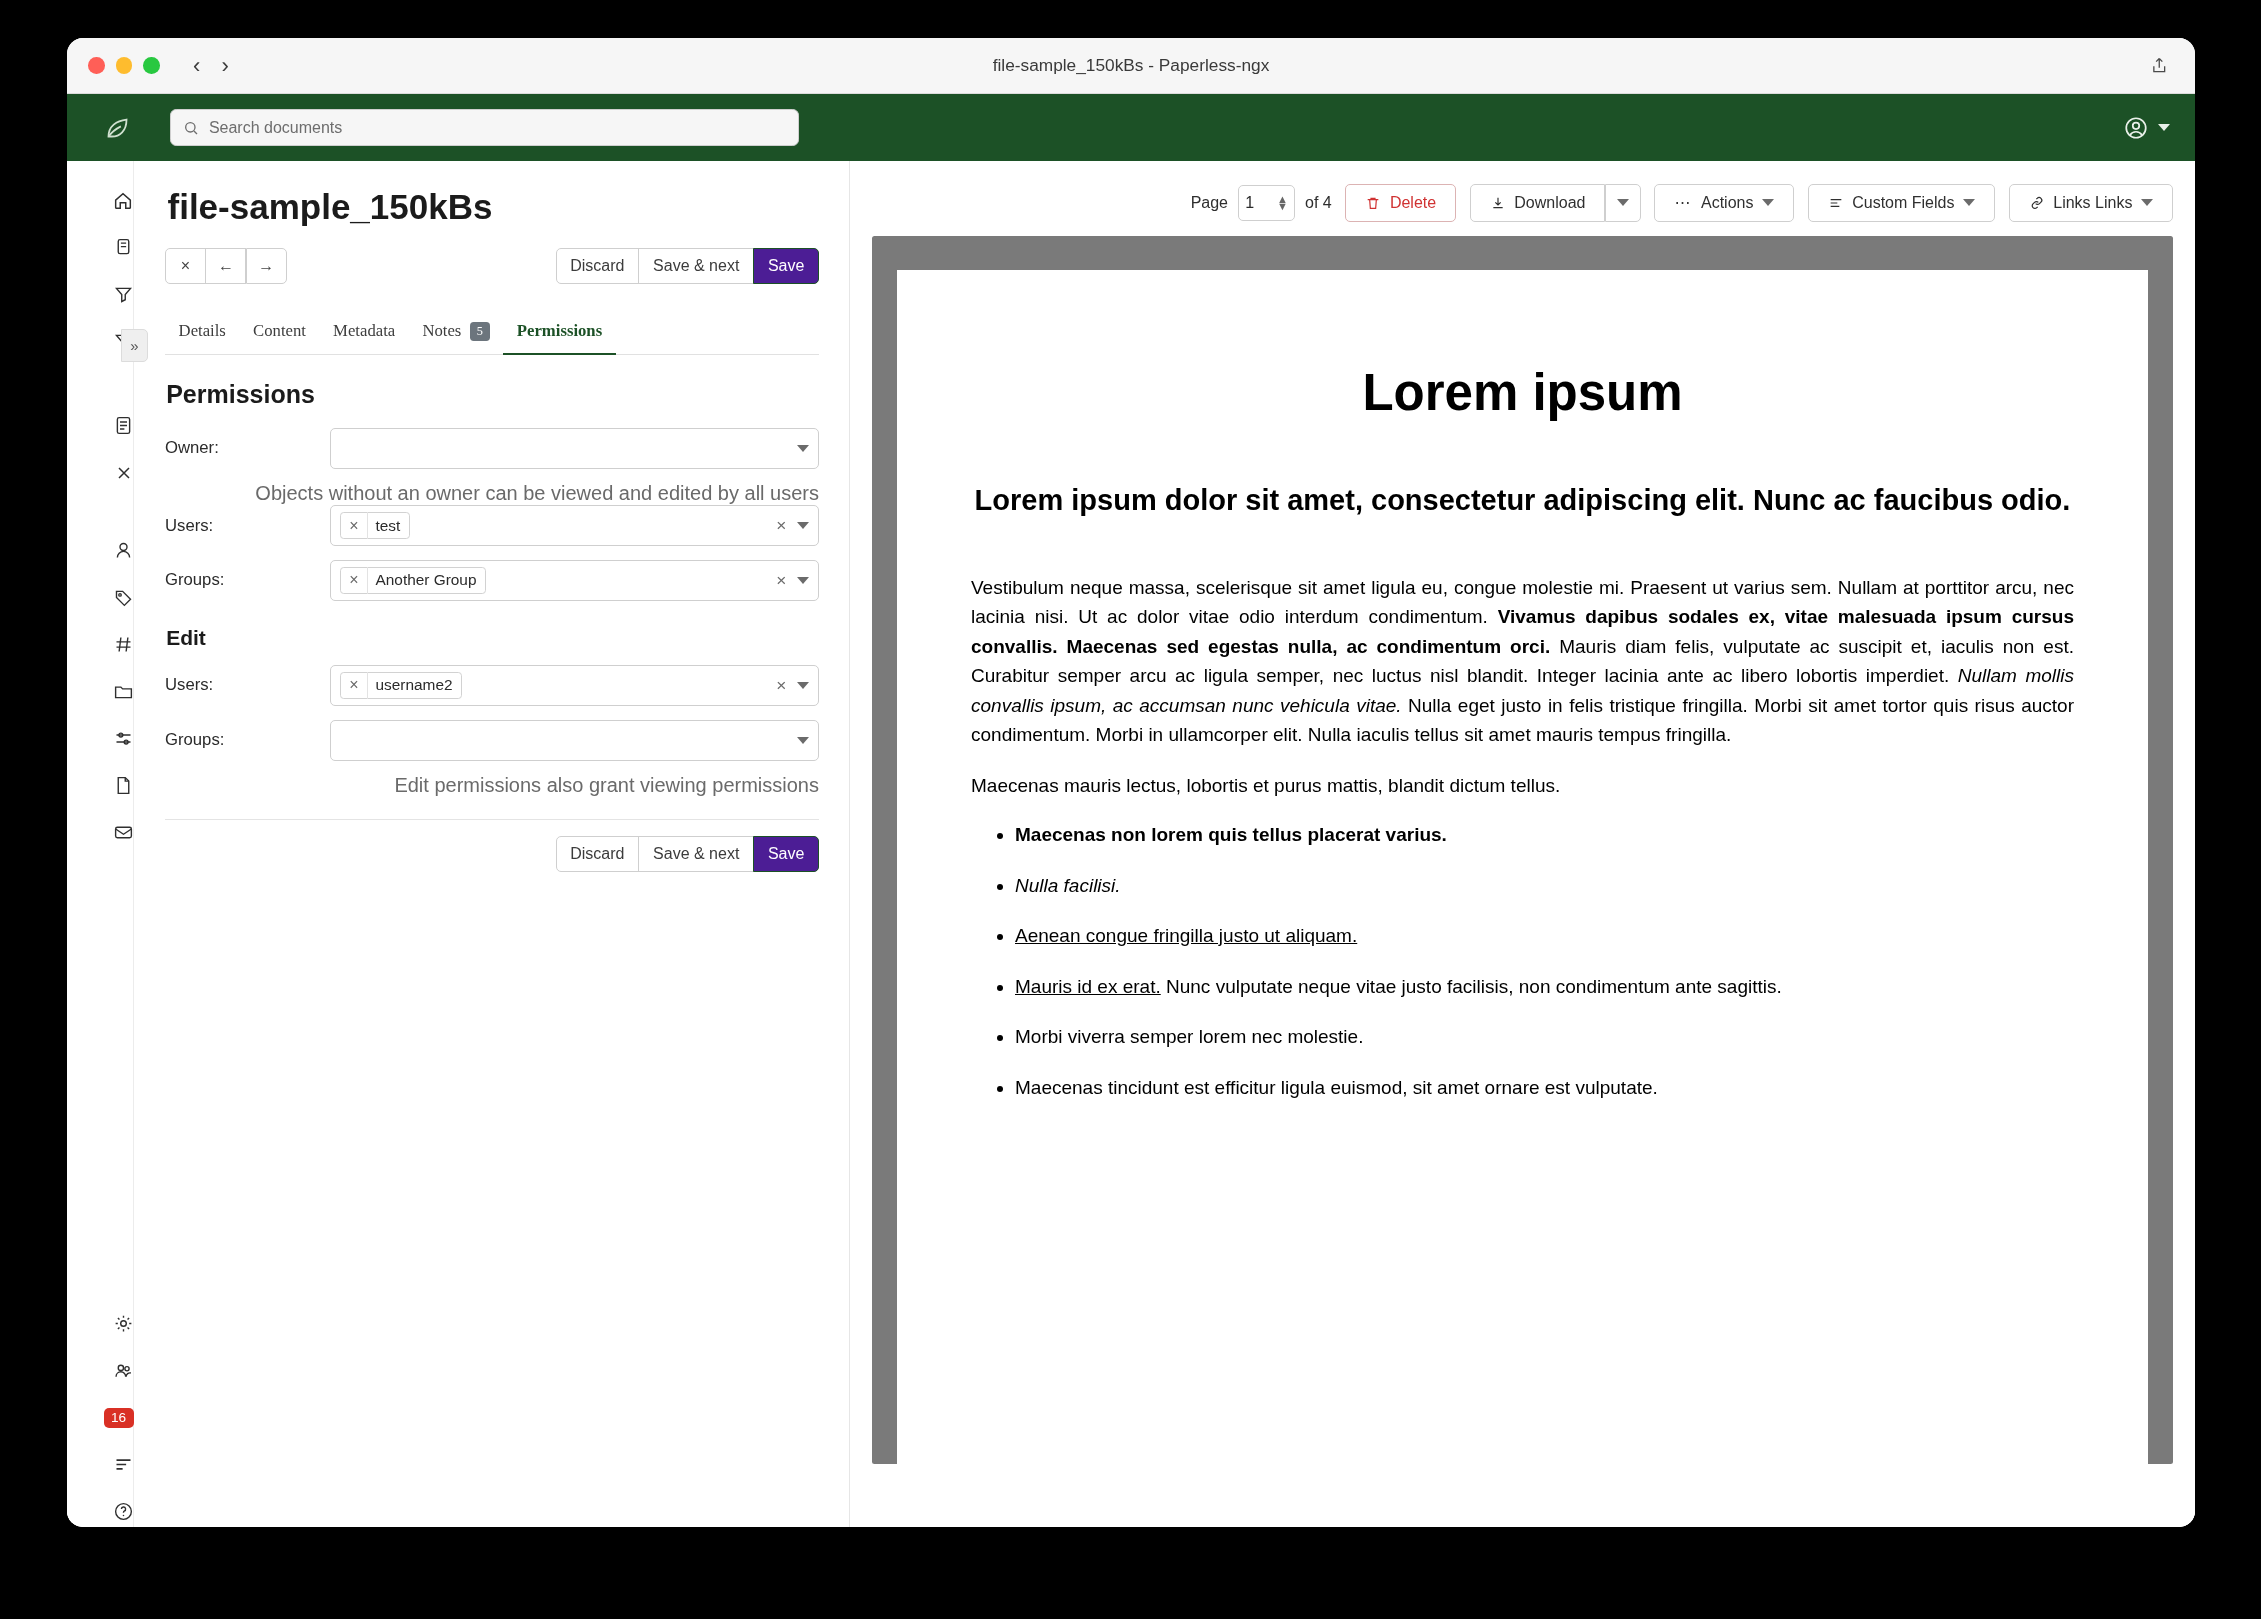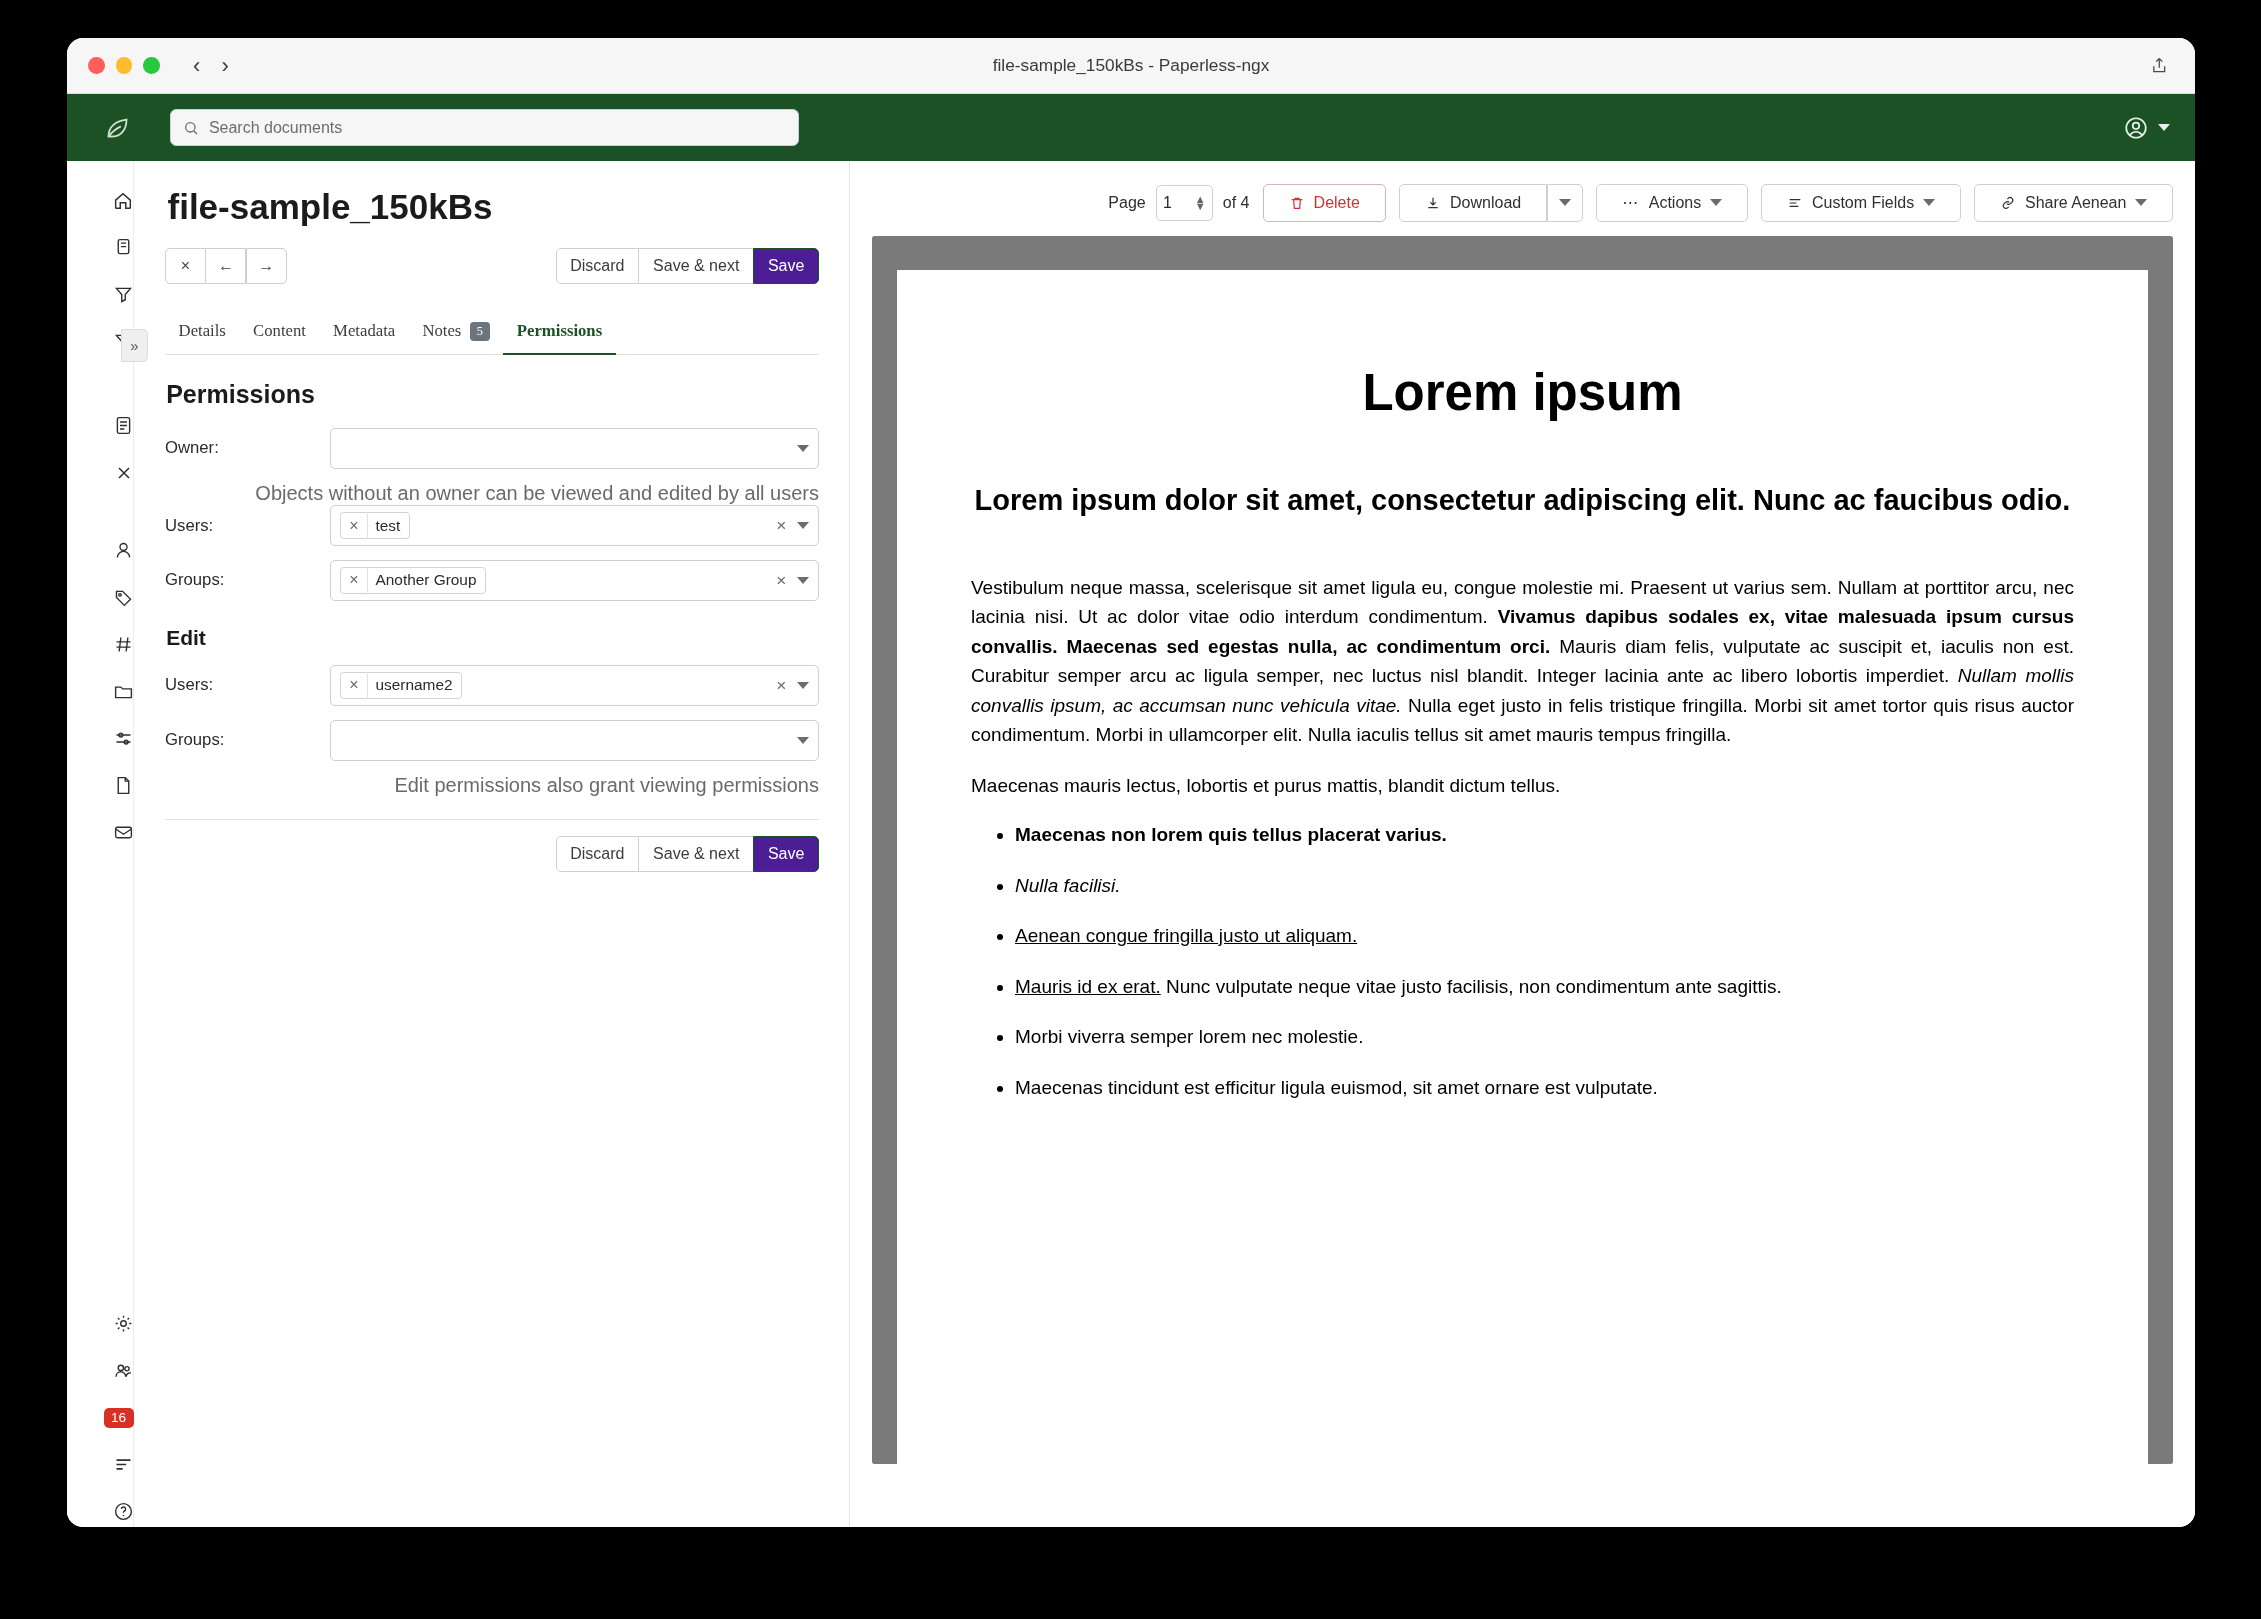--- a/index.html
+++ b/index.html
@@ -227,21 +227,21 @@
     width: 57px; height: 36px;
     border: 0.6px solid #cfcfcf; border-radius: 5px;
     display: flex; align-items: center; justify-content: space-between;
     padding: 0 6.2px; font-size: 16px; color: #2b2b2b;
   }
   .spin { display: flex; flex-direction: column; line-height: .6; font-size: 11px; color: #666; }
   .tbtn {
     height: 38px; border: 0.6px solid #cfcfcf; border-radius: 5px;
     background: #fff; color: #303030; font-size: 16px;
     display: flex; align-items: center; gap: 8.6px;
-    padding: 0 25px;
+    padding: 0 19px;
   }
   .tbtn.danger { color: #d03232; border-color: #dcb3b3; }
   .split { display: flex; }
   .split .tbtn:first-child { border-radius: 5px 0 0 5px; }
   .split .tbtn.caretonly { border-radius: 0 5px 5px 0; margin-left: -0.6px; padding: 0 11px; }
   .viewer {
     margin-top: 8.6px;
     background: #7a7a7a;
     border-radius: 2.5px;
     height: 1228px;
@@ -590,21 +590,21 @@
               </svg>
             <span>Custom Fields</span>
             <span class="caret"></span>
           </div>
 
           <div class="tbtn">
             <svg width="16" height="16" viewBox="0 0 24 24" fill="none" stroke="#303030" stroke-width="1.8">
                 <path d="M10 13a4 4 0 0 0 5.7 0l2.3-2.3A4 4 0 0 0 12.3 5L11 6.3"></path>
                 <path d="M14 11a4 4 0 0 0-5.7 0L6 13.3A4 4 0 0 0 11.7 19L13 17.7"></path>
               </svg>
-            <span>Share Aenean</span>
+            <span>Links Links</span>
             <span class="caret"></span>
           </div>
         </div>
 
         <div class="viewer">
           <div class="page">
             <h1>Lorem ipsum</h1>
             <h2>Lorem ipsum dolor sit amet, consectetur adipiscing elit. Nunc ac faucibus odio.</h2>
             <p><span>Vestibulum neque massa, scelerisque sit amet ligula eu, congue molestie mi. Praesent ut varius sem. Nullam at porttitor arcu, nec lacinia nisi. Ut ac dolor vitae odio interdum condimentum. </span><span class="b">Vivamus dapibus sodales ex, vitae malesuada ipsum cursus convallis. Maecenas sed egestas nulla, ac condimentum orci.</span><span> Mauris diam felis, vulputate ac suscipit et, iaculis non est. Curabitur semper arcu ac ligula semper, nec luctus nisl blandit. Integer lacinia ante ac libero lobortis imperdiet. </span><span class="i">Nullam mollis convallis ipsum, ac accumsan nunc vehicula vitae.</span><span> Nulla eget justo in felis tristique fringilla. Morbi sit amet tortor quis risus auctor condimentum. Morbi in ullamcorper elit. Nulla iaculis tellus sit amet mauris tempus fringilla.</span></p>
             <p>Maecenas mauris lectus, lobortis et purus mattis, blandit dictum tellus.</p>

